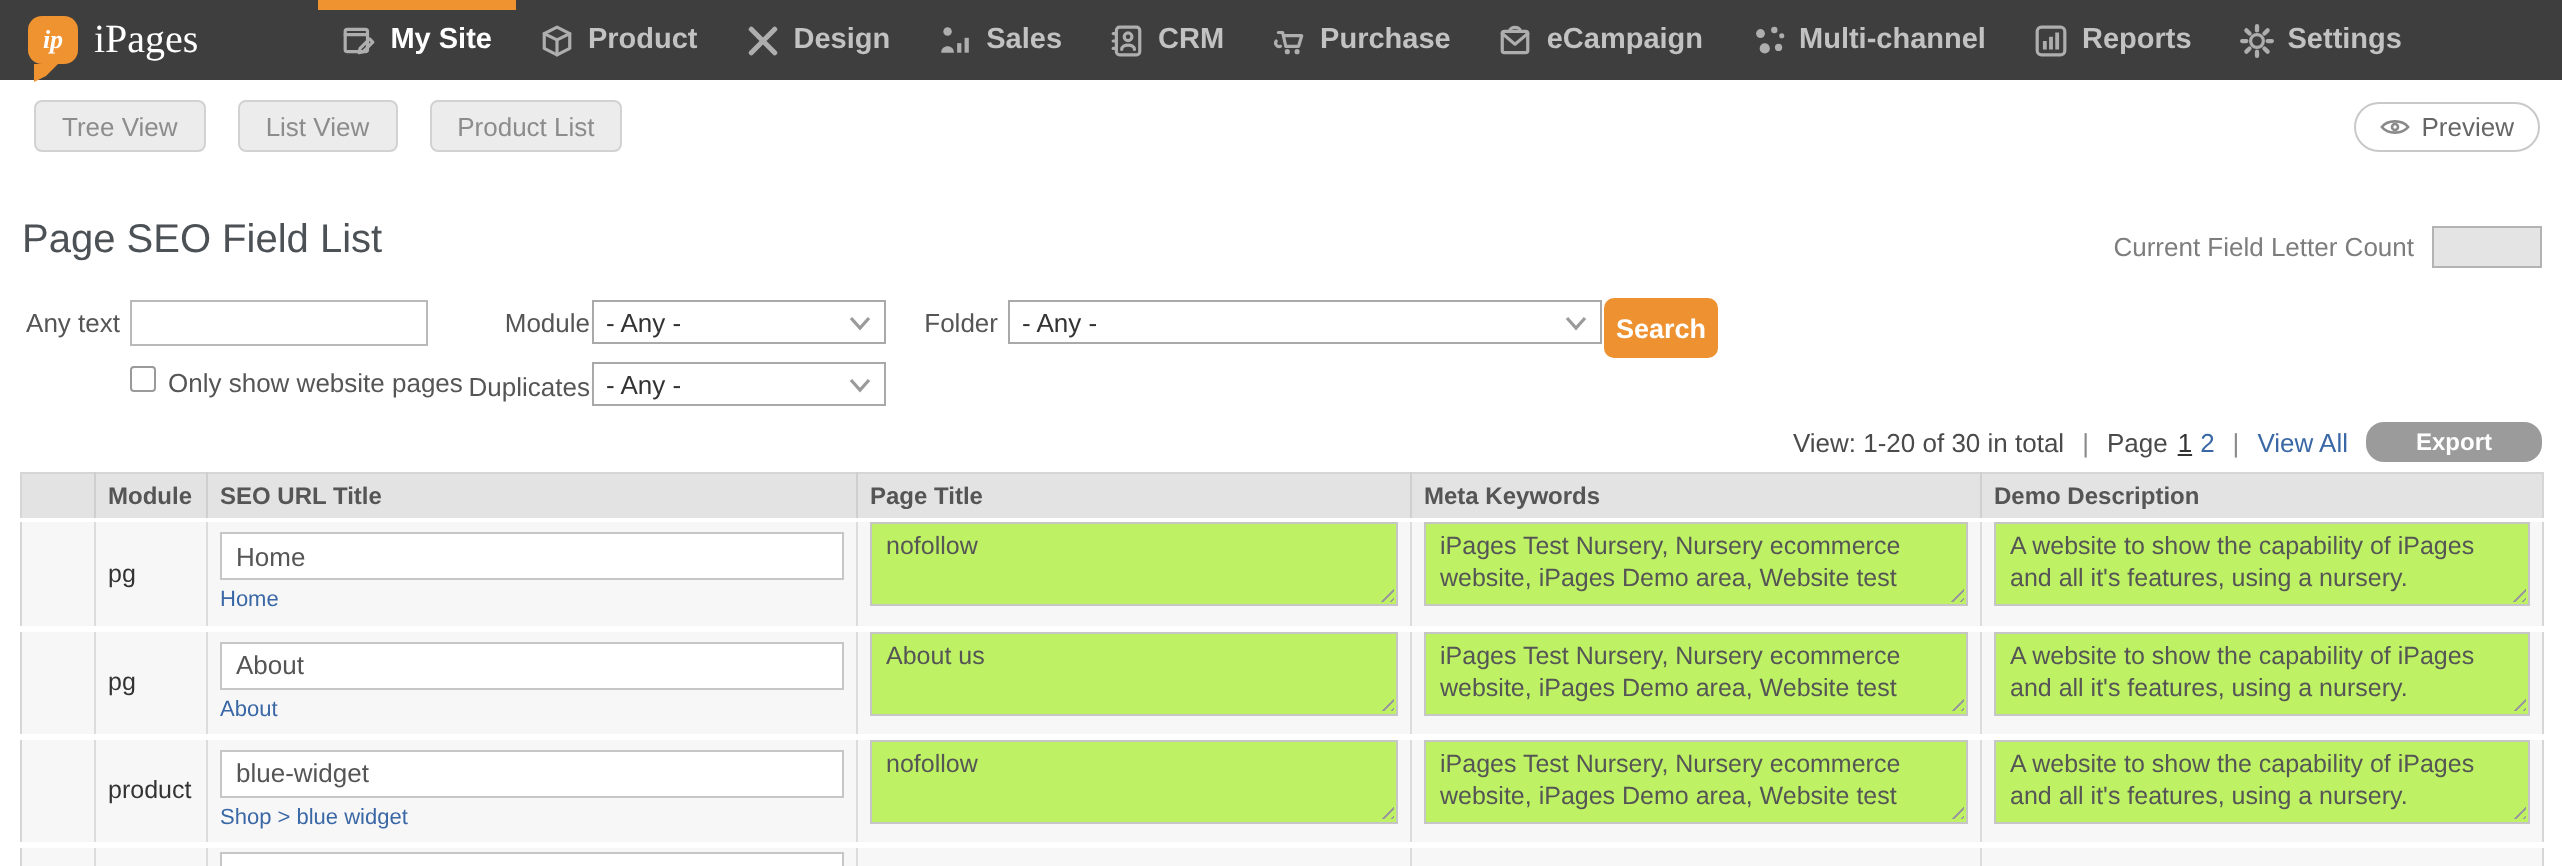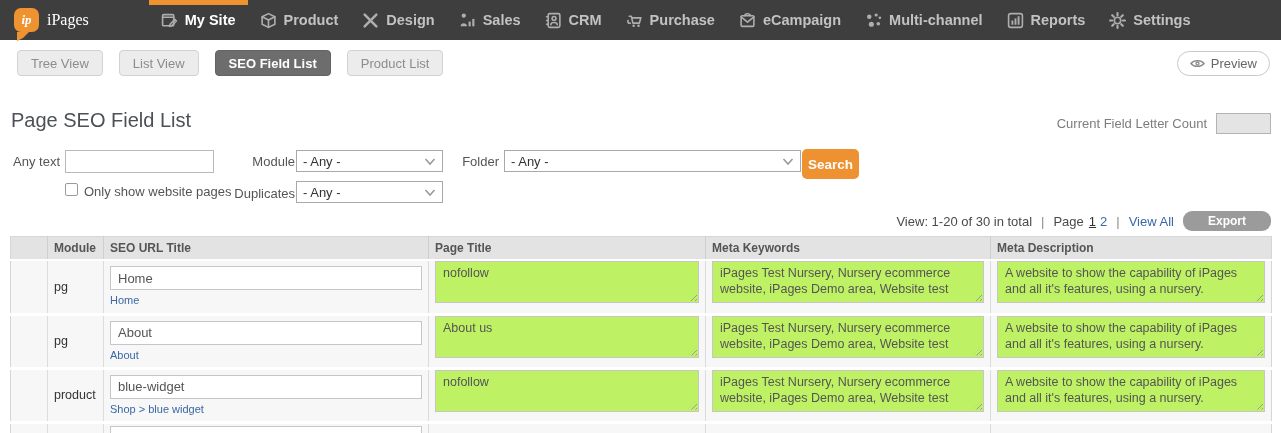--- a/index.html
+++ b/index.html
@@ -12,21 +12,21 @@
   
   .topnav { position:absolute; top:0; left:0; width:1281px; height:40px;
     background:#3e3e3e; display:flex; align-items:stretch; }
   .brand { display:flex; align-items:center; gap:8px; padding-left:14px; }
   .brand-badge { position:relative; width:25px; height:24px; background:#ef9230;
     border-radius:7px; color:#fff; display:flex; align-items:center; justify-content:center;
     font:italic bold 13px "Liberation Serif", serif; }
   .brand-badge::after { content:""; position:absolute; left:3px; bottom:-9px;
     width:0; height:0; border:6px solid transparent; border-top-color:#ef9230;
     border-left-color:#ef9230; border-bottom-width:3px; }
-  .brand-name { color:#fff; font-family:"Liberation Serif", serif; font-size:16px; }
+  .brand-name { color:#fff; font-family:"Liberation Serif", serif; font-size:20px; }
   .nav-items { display:flex; align-items:stretch; margin-left:60px; }
   .nav-item { position:relative; display:flex; align-items:center; gap:7px;
     padding:0 12px; color:#c2c2c2; font-size:14.5px; font-weight:bold; cursor:pointer; }
   .nav-item svg { width:17px; height:17px; stroke:#aeaeae; fill:none;
     stroke-width:1.5; stroke-linecap:round; stroke-linejoin:round; }
   .nav-item svg .fl { fill:#aeaeae; stroke:none; }
   .nav-item.active { color:#ffffff; }
   .nav-item.active::before { content:""; position:absolute; top:0; left:0; right:0;
     height:5px; background:#ef9230; }
 
@@ -212,21 +212,20 @@
             </g>
           </svg>
         <span>Settings</span>
       </div>
     </nav>
   </header>
 
   <div class="tabs">
     <div class="tab">Tree View</div>
     <div class="tab">List View</div>
-    <div class="tab active">SEO Field List</div>
     <div class="tab">Product List</div>
   </div>
   <button class="preview-btn">
     <svg viewBox="0 0 16 11">
         <path d="M1 5.5 C4 1.5 12 1.5 15 5.5 C12 9.5 4 9.5 1 5.5 Z"></path>
         <circle cx="8" cy="5.5" r="1.6"></circle>
       </svg>
     <span>Preview</span>
   </button>
 
@@ -289,21 +288,21 @@
         <col style="width:285px">
         <col style="width:281px">
     </colgroup>
     <thead>
       <tr>
         <th></th>
         <th>Module</th>
         <th>SEO URL Title</th>
         <th>Page Title</th>
         <th>Meta Keywords</th>
-        <th>Meta Description</th>
+        <th>Demo Description</th>
       </tr>
     </thead>
     <tbody>
       <tr>
         <td class="c-icon"></td>
         <td class="c-module">pg</td>
         <td>
           <input class="cell-input" value="Home" style="">
           <a class="cell-link">Home</a>
         </td>

